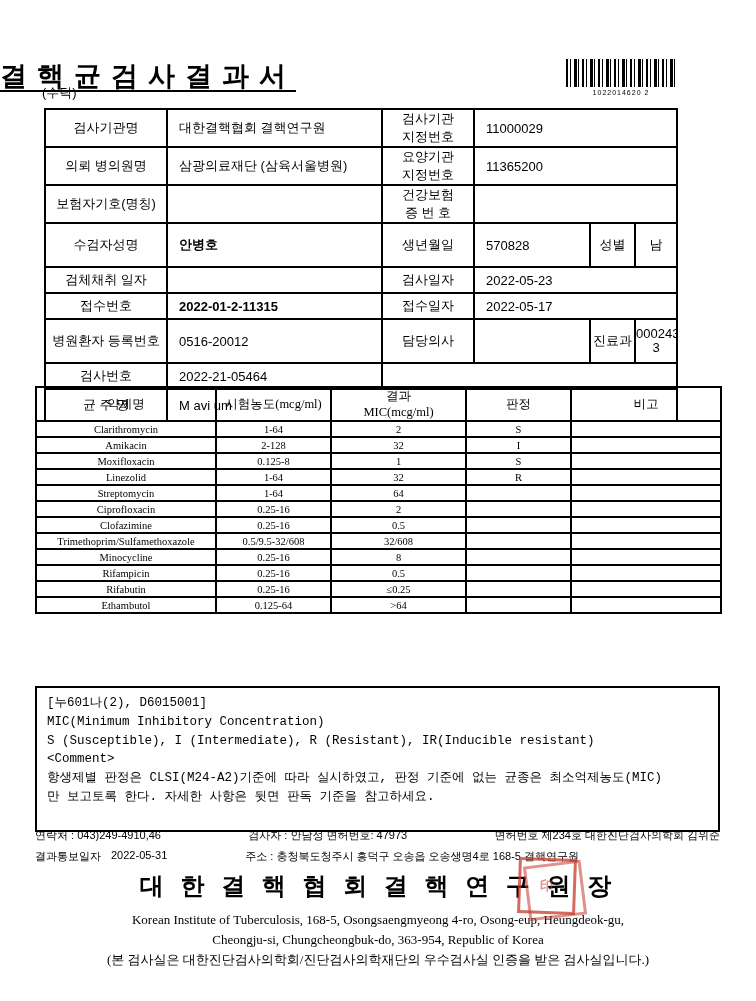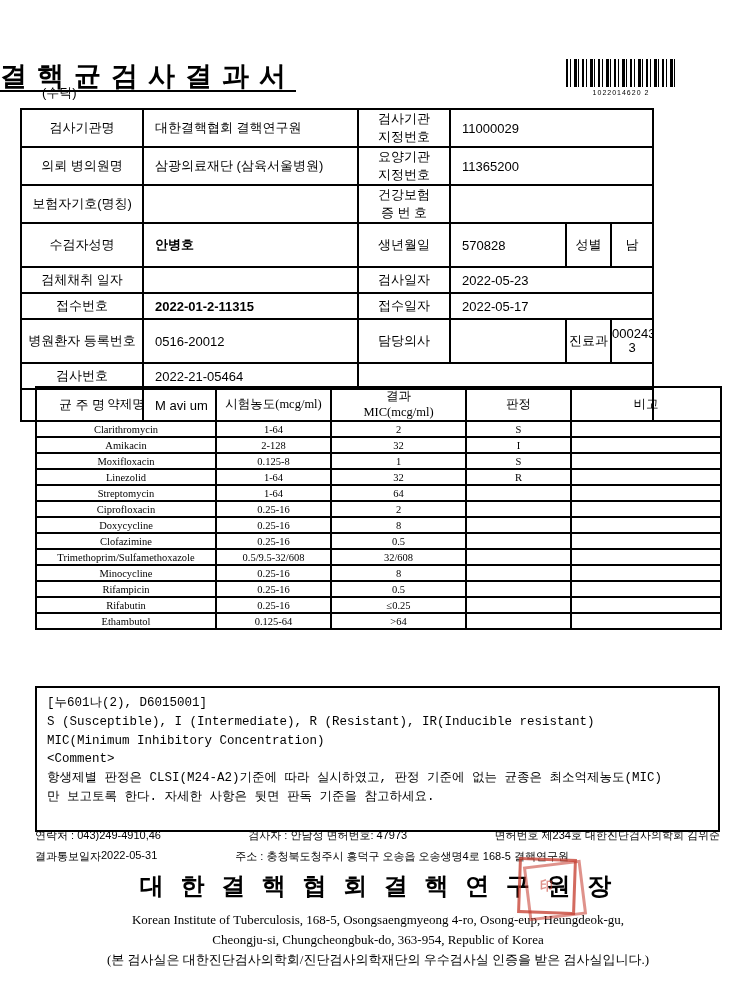--- a/index.html
+++ b/index.html
@@ -23,21 +23,21 @@
     height:30px; width:112px;
     background:repeating-linear-gradient(90deg,
       #000 0 2px, #fff 2px 4px, #000 4px 5px, #fff 5px 8px,
       #000 8px 11px, #fff 11px 12px, #000 12px 13px, #fff 13px 16px);
     border:1px solid #fff;
   }
   .barcode-num { text-align:center; font-size:7px; letter-spacing:1px; margin-top:1px; }
 
   
   table { border-collapse:collapse; table-layout:fixed; }
-  .info-table { position:absolute; left:20px; top:108px; width:632px; }
+  .info-table { position:absolute; left:44px; top:108px; width:632px; }
   .info-table td { border:2px solid #000; font-size:13px; overflow:hidden; }
   .info-table td.lbl { text-align:center; padding:0 2px; }
   .info-table td.val { text-align:left; padding:0 11px; }
   .info-table td.ctr { text-align:center; padding:12px 2px; }
   .b { font-weight:bold; }
   .tiny { font-size:7.5px; line-height:1.1; text-align:center; }
 
   
   .drug-table { position:absolute; left:35px; top:386px; width:685px;font-family:Liberation Serif, serif; }
   .drug-table td { border:2px solid #000; text-align:center; overflow:hidden; }
@@ -215,27 +215,20 @@
         <td></td>
       </tr>
   <tr class="row">
         <td>Ciprofloxacin</td>
         <td>0.25-16</td>
         <td>2</td>
         <td></td>
         <td></td>
       </tr>
   <tr class="row">
-        <td>Doxycycline</td>
-        <td>0.25-16</td>
-        <td>8</td>
-        <td></td>
-        <td></td>
-      </tr>
-  <tr class="row">
         <td>Clofazimine</td>
         <td>0.25-16</td>
         <td>0.5</td>
         <td></td>
         <td></td>
       </tr>
   <tr class="row">
         <td>Trimethoprim/Sulfamethoxazole</td>
         <td>0.5/9.5-32/608</td>
         <td>32/608</td>
@@ -268,35 +261,35 @@
         <td>0.125-64</td>
         <td>&gt;64</td>
         <td></td>
         <td></td>
       </tr>
 </tbody>
   </table>
 
 <div class="comment-box">
   <div>[누601나(2), D6015001]</div>
+  <div>MIC(Minimum Inhibitory Concentration)</div>
   <div>S (Susceptible), I (Intermediate), R (Resistant), IR(Inducible resistant)</div>
-  <div>MIC(Minimum Inhibitory Concentration)</div>
   <div>&lt;Comment&gt;</div>
   <div> 항생제별 판정은 CLSI(M24-A2)기준에 따라 실시하였고, 판정 기준에 없는 균종은 최소억제농도(MIC)</div>
   <div>만 보고토록 한다. 자세한 사항은 뒷면 판독 기준을 참고하세요.</div>
 </div>
 
 <div class="footer-row1">
   <span>연락처 : 043)249-4910,46</span>
   <span>검사자 : 안남성  면허번호: 47973</span>
   <span>면허번호 제234호 대한진단검사의학회 김위순</span>
 </div>
 <div class="footer-row2">
   <span>결과통보일자</span>
-  <span style="">2022-05-31</span>
+  <span style="margin-left:10px">2022-05-31</span>
   <span class="addr">주소 : 충청북도청주시 흥덕구 오송읍 오송생명4로 168-5 결핵연구원</span>
 </div>
 
 <div class="institution">대 한 결 핵 협 회   결 핵 연 구 원 장</div>
 <div class="seal">
   <div class="sq1"></div>
   <div class="sq2"></div>
   <div class="inner">印</div>
 </div>
 

